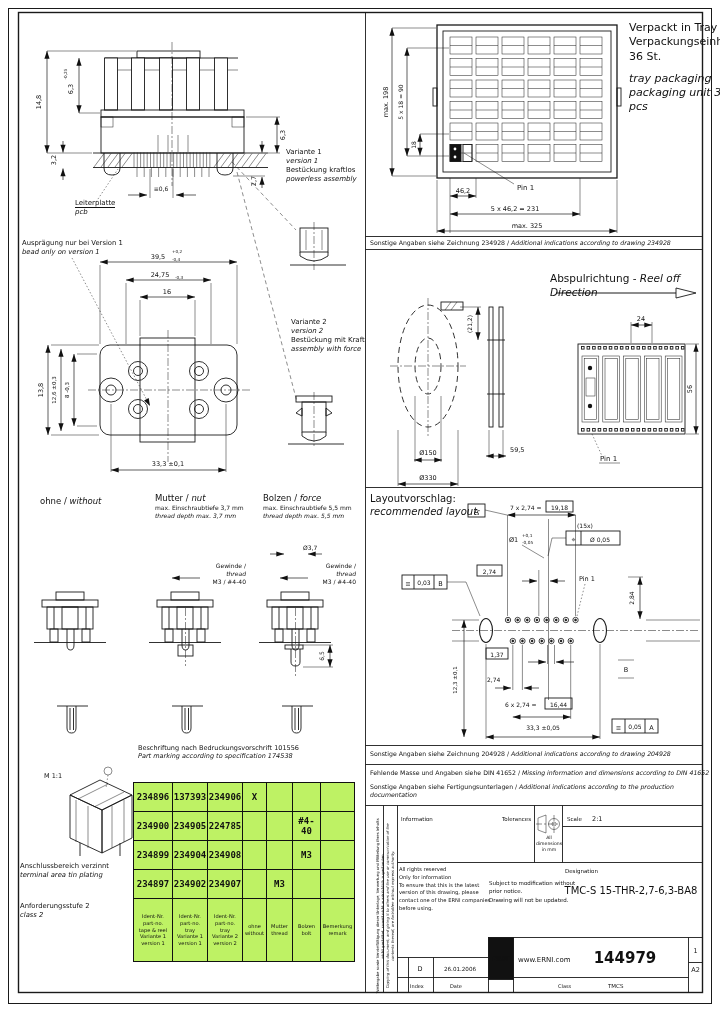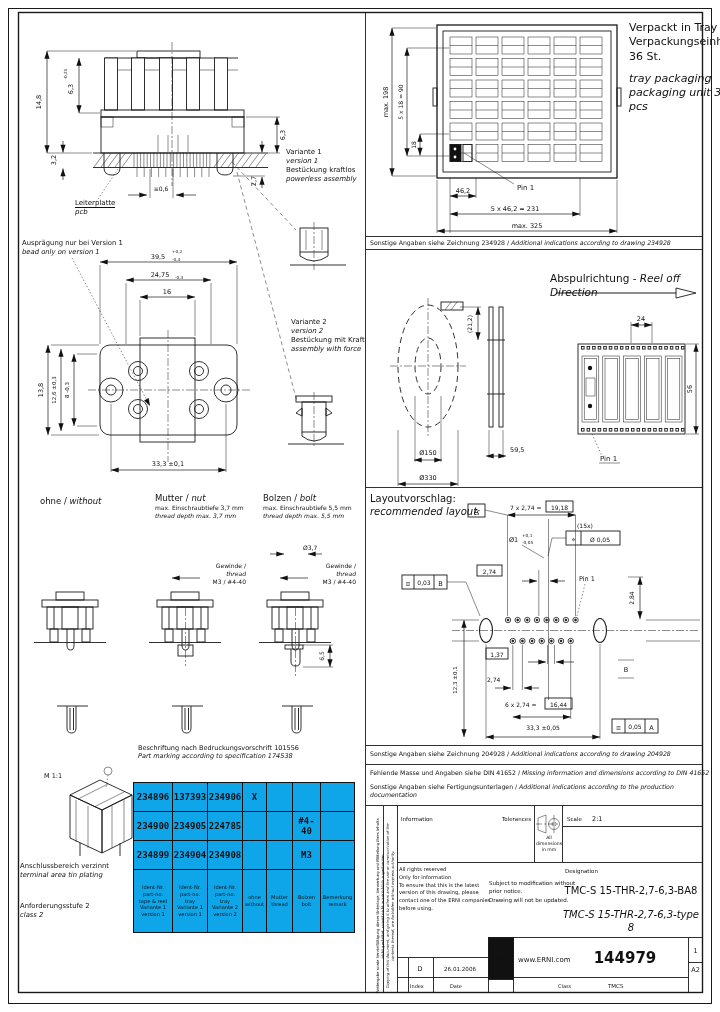--- a/index.html
+++ b/index.html
@@ -6,21 +6,21 @@
   .page{position:relative;width:720px;height:1012px;background:#fff;font-family:"DejaVu Sans",sans-serif;color:#111;overflow:hidden}
   svg.art{position:absolute;left:0;top:0}
   svg text{fill:#111;stroke:none;font-family:"DejaVu Sans",sans-serif}
   .geo{stroke:#1a1a1a;fill:none;stroke-width:.9}
   .thin{stroke-width:.5}
   .dm{stroke-width:.7}
   .lb{position:absolute;line-height:1.3;letter-spacing:0}
   .en{font-style:italic}
   .pre{white-space:pre-line}
   .u{border-bottom:.8px solid #111}
-  table.parts{position:absolute;left:133px;top:782px;border-collapse:collapse;table-layout:fixed;background:#0ea5e9}
+  table.parts{position:absolute;left:133px;top:782px;border-collapse:collapse;table-layout:fixed;background:#bef264}
   .parts td{border:1.3px solid #111;text-align:center;vertical-align:middle;padding:0;font-family:"DejaVu Sans Mono",monospace;font-weight:700;font-size:9px;overflow:hidden}
   .parts tr{height:29px}
   .parts tr.hdr{height:63px}
   .parts tr.hdr td{font-family:"DejaVu Sans",sans-serif;font-weight:400;font-size:5.1px;line-height:1.3}
   .vert{transform:rotate(-90deg);transform-origin:center;text-align:center}
 </style>
 </head>
 <body>
 
 <div class="page">
@@ -678,21 +678,21 @@
 
 <div class="lb" style="left:40px;top:496px;font-size:8.5px">
   <span>ohne /</span> <span class="en">without</span>
 </div>
 <div class="lb" style="left:155px;top:493px;font-size:8.5px">
   <div><span>Mutter /</span> <span class="en">nut</span></div>
   <div style="font-size:6px">max. Einschraubtiefe 3,7 mm</div>
   <div style="font-size:6px" class="en">thread depth max. 3,7 mm</div>
 </div>
 <div class="lb" style="left:263px;top:493px;font-size:8.5px">
-  <div><span>Bolzen /</span> <span class="en">bolt</span></div>
+  <div><span>Bolzen /</span> <span class="en">force</span></div>
   <div style="font-size:6px">max. Einschraubtiefe 5,5 mm</div>
   <div style="font-size:6px" class="en">thread depth max. 5,5 mm</div>
 </div>
 <div class="lb" style="left:196px;top:562px;font-size:6px;text-align:right;width:50px">
   <span>Gewinde /</span> <span class="en">thread</span><br>
   <span>M3 / #4-40</span>
 </div>
 <div class="lb" style="left:306px;top:562px;font-size:6px;text-align:right;width:50px">
   <span>Gewinde /</span> <span class="en">thread</span><br>
   <span>M3 / #4-40</span>
@@ -743,21 +743,20 @@
 Only for information
 To ensure that this is the latest
 version of this drawing, please
 contact one of the ERNI companies
 before using.</div>
 <div class="lb pre" style="left:489px;top:879px;font-size:5.5px;line-height:1.5">Subject to modification without
 prior notice.
 Drawing will not be updated.</div>
 <div class="lb" style="left:565px;top:868px;font-size:5.5px">Designation</div>
 <div class="lb" style="left:560px;top:884px;width:142px;text-align:center;font-size:10px;font-weight:500">TMC-S 15-THR-2,7-6,3-BA8</div>
-<div class="lb en" style="left:560px;top:908px;width:142px;text-align:center;font-size:10px">TMC-S 15-THR-2,7-6,3-type 8</div>
 <div class="lb pre" style="left:535px;top:835px;width:28px;text-align:center;font-size:4.6px;line-height:1.3">All dimensions
 in mm</div>
 <div class="lb vert" style="left:295px;top:896px;width:182px;font-size:3.8px;line-height:1.3">
   <div>Weitergabe sowie Vervielfältigung dieser Unterlage, Verwertung und Mitteilung ihres Inhalts nicht gestattet, soweit nicht ausdrücklich zugestanden.</div>
   <div class="en">Copying of this document, and giving it to others and the use or communication of the contents thereof, are forbidden without express authority.</div>
 </div>
 
 <table class="parts">
   <colgroup>
         <col style="width:39px">
@@ -787,20 +786,29 @@
           <td>#4-40</td>
           <td></td>
         </tr>
   <tr>
           <td>234899</td>
           <td>234904</td>
           <td>234908</td>
           <td></td>
           <td></td>
           <td>M3</td>
+          <td></td>
+        </tr>
+  <tr>
+          <td>234897</td>
+          <td>234902</td>
+          <td>234907</td>
+          <td></td>
+          <td>M3</td>
+          <td></td>
           <td></td>
         </tr>
   <tr class="hdr">
     <td class="pre">Ident-Nr.
 part-no.
 tape &amp; reel
 Variante 1
 version 1</td>
           <td class="pre">Ident-Nr.
 part-no.

